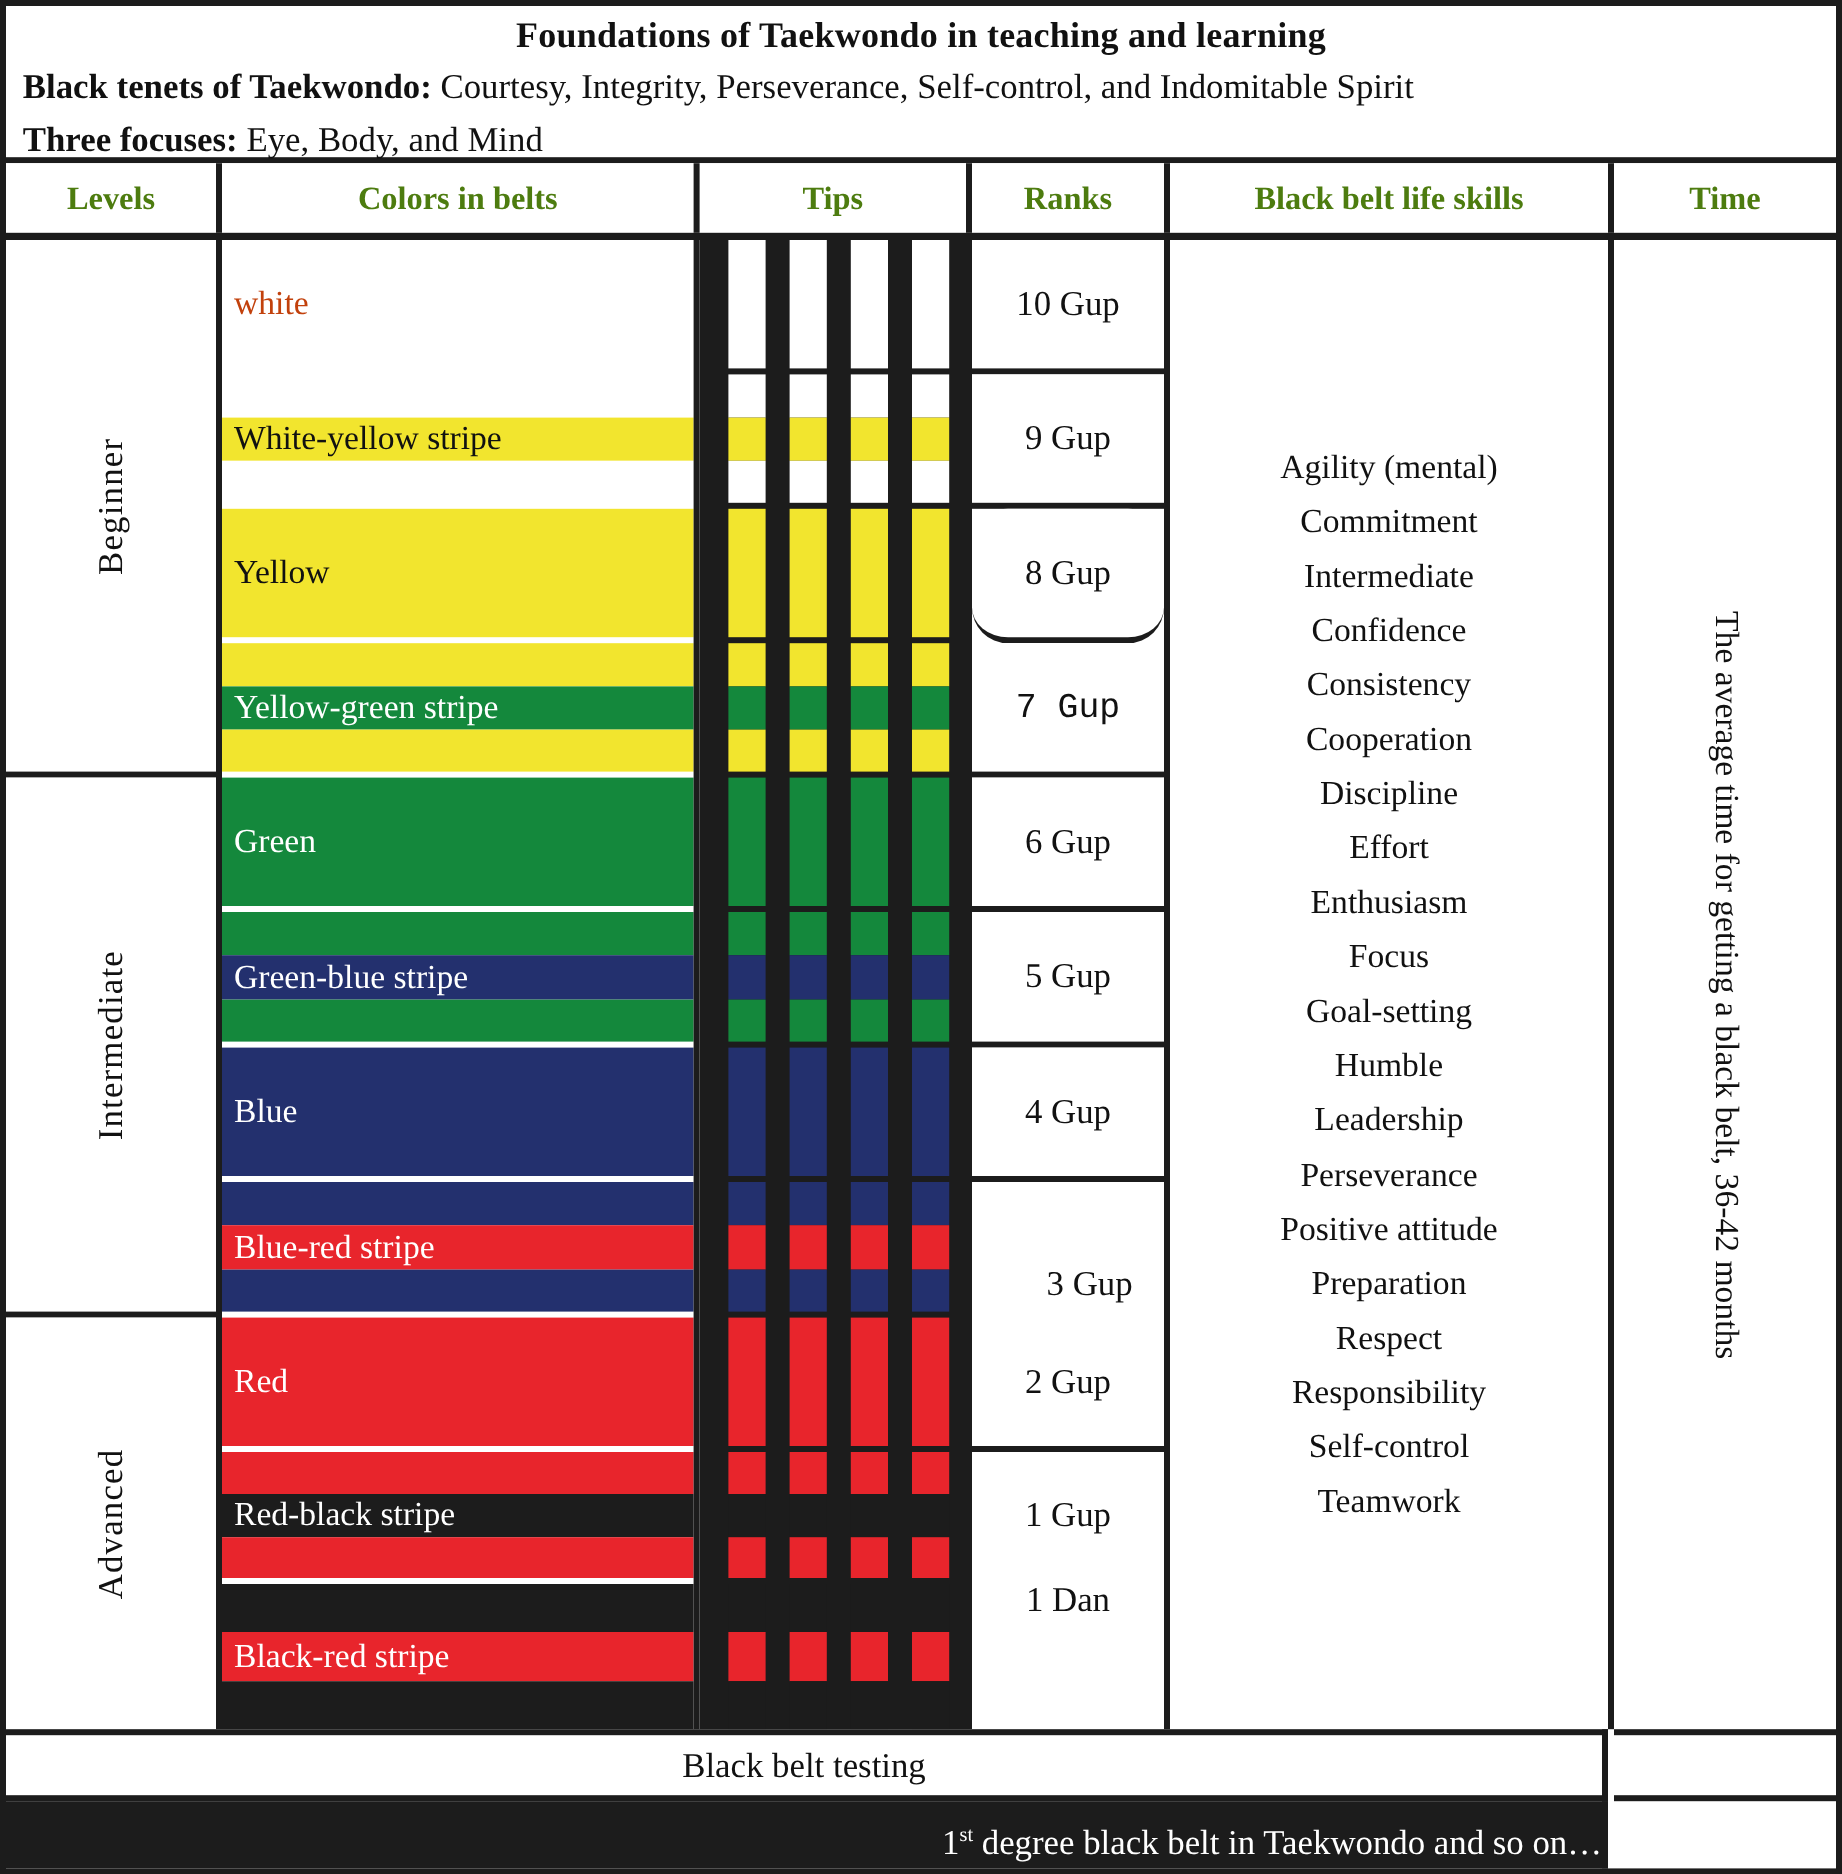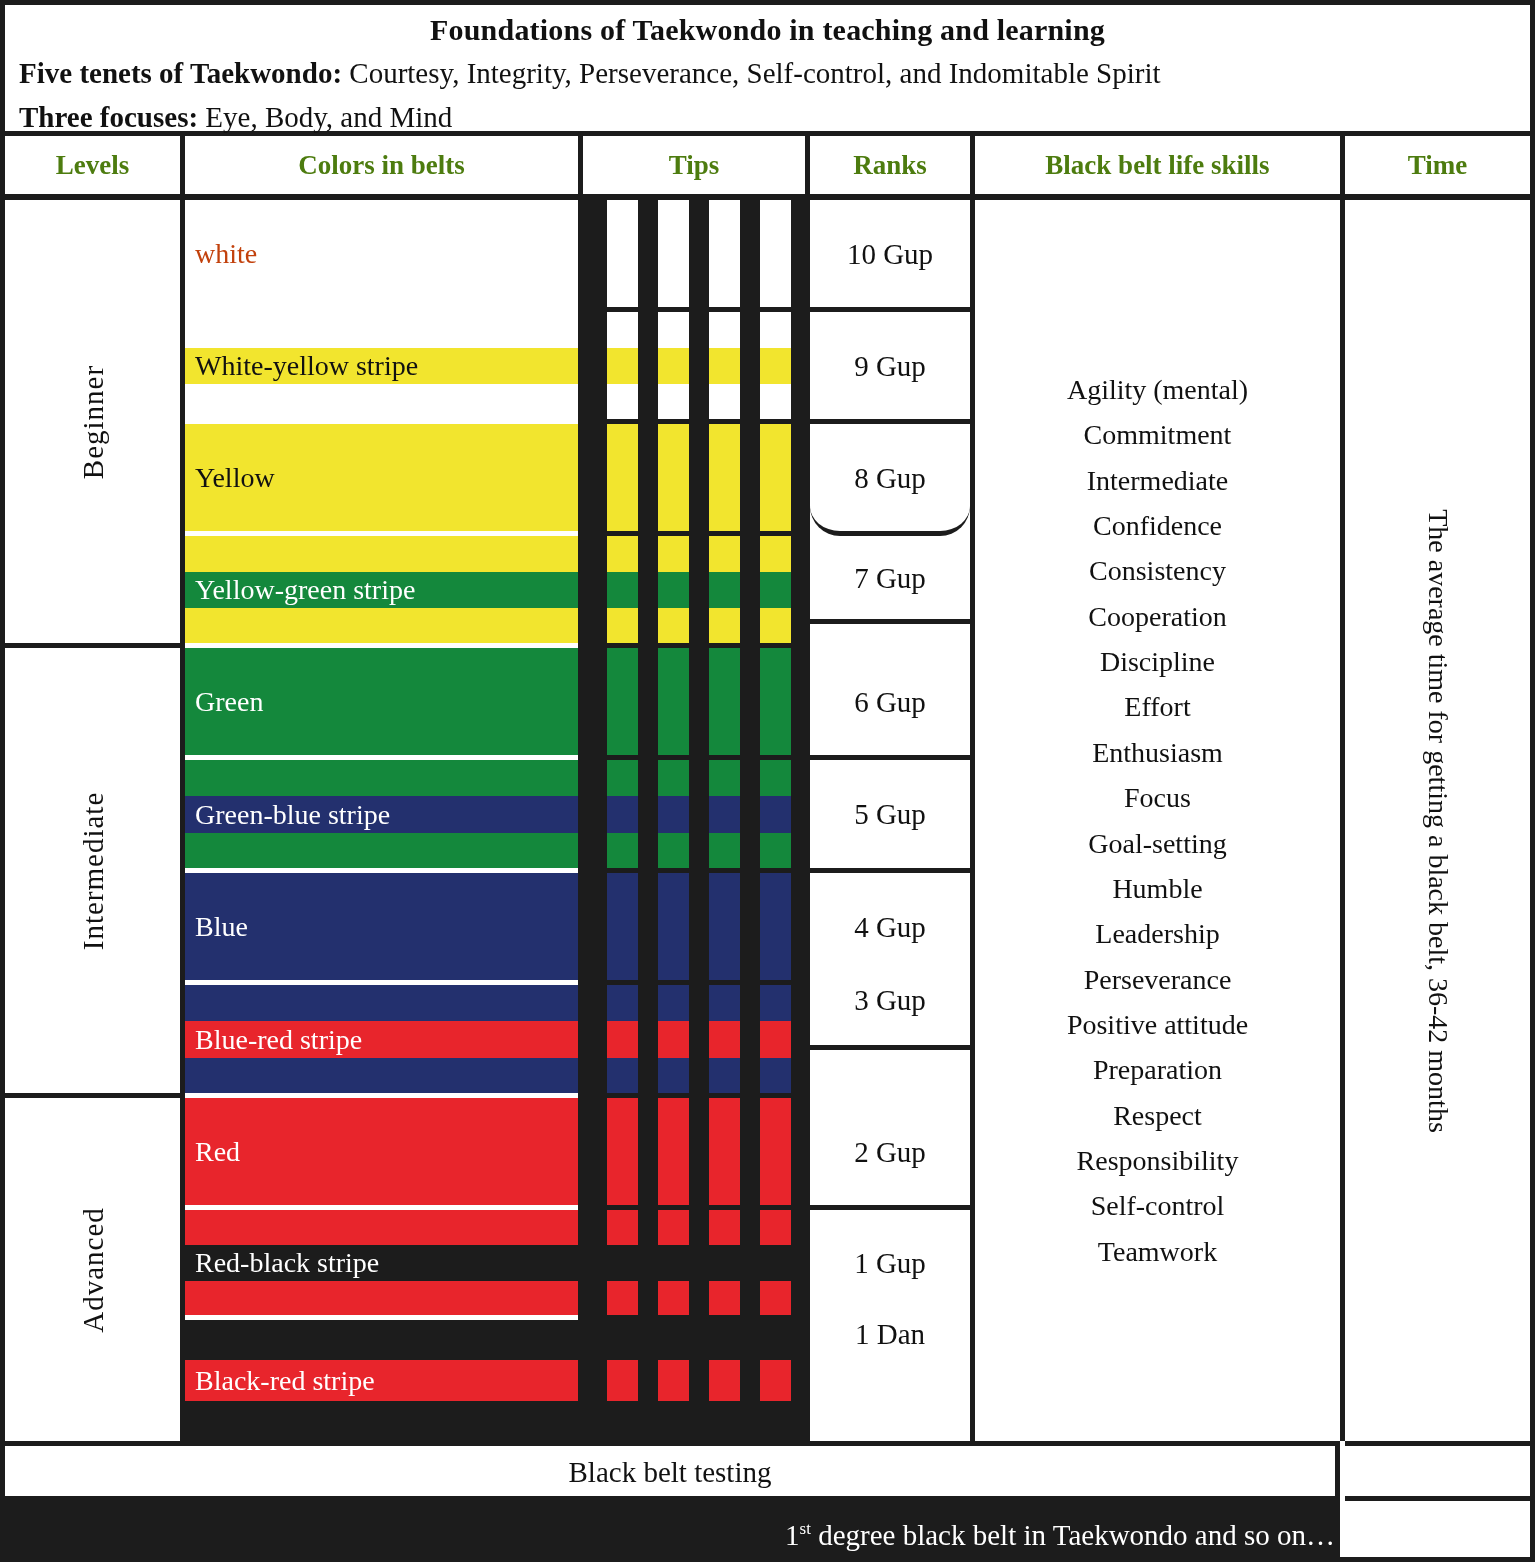--- a/index.html
+++ b/index.html
@@ -85,21 +85,21 @@
                border-bottom:5px solid #1c1c1c;background:#fff;}
 </style>
 </head>
 <body>
 
 <div id="page">
 
   <div class="hdr">
     <div class="hdr-title">Foundations of Taekwondo in teaching and learning</div>
     <div class="hdr-line hdr-l2">
-      <b>Five tenets of Taekwondo:</b><span> Courtesy, Integrity, Perseverance, Self-control, and Indomitable Spirit</span>
+      <b>Black tenets of Taekwondo:</b><span> Courtesy, Integrity, Perseverance, Self-control, and Indomitable Spirit</span>
     </div>
     <div class="hdr-line hdr-l3">
       <b>Three focuses:</b><span> Eye, Body, and Mind</span>
     </div>
   </div>
 
   <div class="colhdr">
     <div class="ch sep" style="left:0;width:180px;">Levels</div>
     <div class="ch sep" style="left:180px;width:398px;">Colors in belts</div>
     <div class="ch sep" style="left:578px;width:227px;">Tips</div>
@@ -367,33 +367,33 @@
     <div id="ranks-col">
         <div class="rankcell" style="top: 0px; height: 112px;">
           <div class="rank-txt">10 Gup</div>
         </div>
         <div class="rankcell" style="top: 112px; height: 112px;">
           <div class="rank-txt">9 Gup</div>
         </div>
         <div class="rankcell" style="top: 224px; height: 112px; border-radius: 30px;">
           <div class="rank-txt">8 Gup</div>
         </div>
-        <div class="rankcell" style="top: 336px; height: 88px;">
+        <div class="rankcell" style="top: 336px; height: 112px; font-family: Liberation Mono, monospace;">
           <div class="rank-txt">7 Gup</div>
         </div>
         <div class="rankcell" style="top: 448px; height: 112px;">
           <div class="rank-txt">6 Gup</div>
         </div>
         <div class="rankcell" style="top: 560px; height: 113px;">
           <div class="rank-txt">5 Gup</div>
         </div>
         <div class="rankcell" style="top: 673px; height: 112px;">
           <div class="rank-txt">4 Gup</div>
         </div>
-        <div class="rankcell" style="top: 755px; height: 95px;">
+        <div class="rankcell" style="top: 826px; height: 95px; margin-left: 18px;">
           <div class="rank-txt">3 Gup</div>
         </div>
         <div class="rankcell" style="top: 898px; height: 112px;">
           <div class="rank-txt">2 Gup</div>
         </div>
         <div class="rankcell" style="top: 1010px; height: 110px;">
           <div class="rank-txt">1 Gup</div>
         </div>
         <div class="rankcell last" style="top: 1080px; height: 108px;">
           <div class="rank-txt">1 Dan</div>

